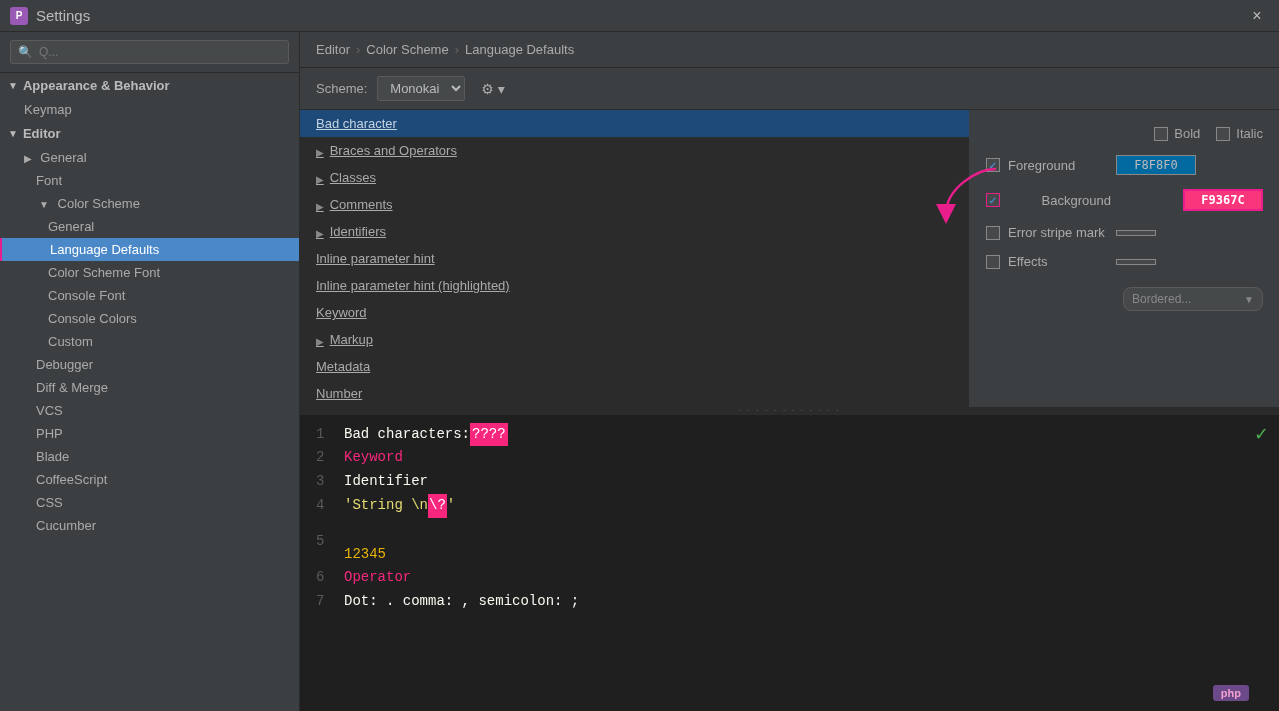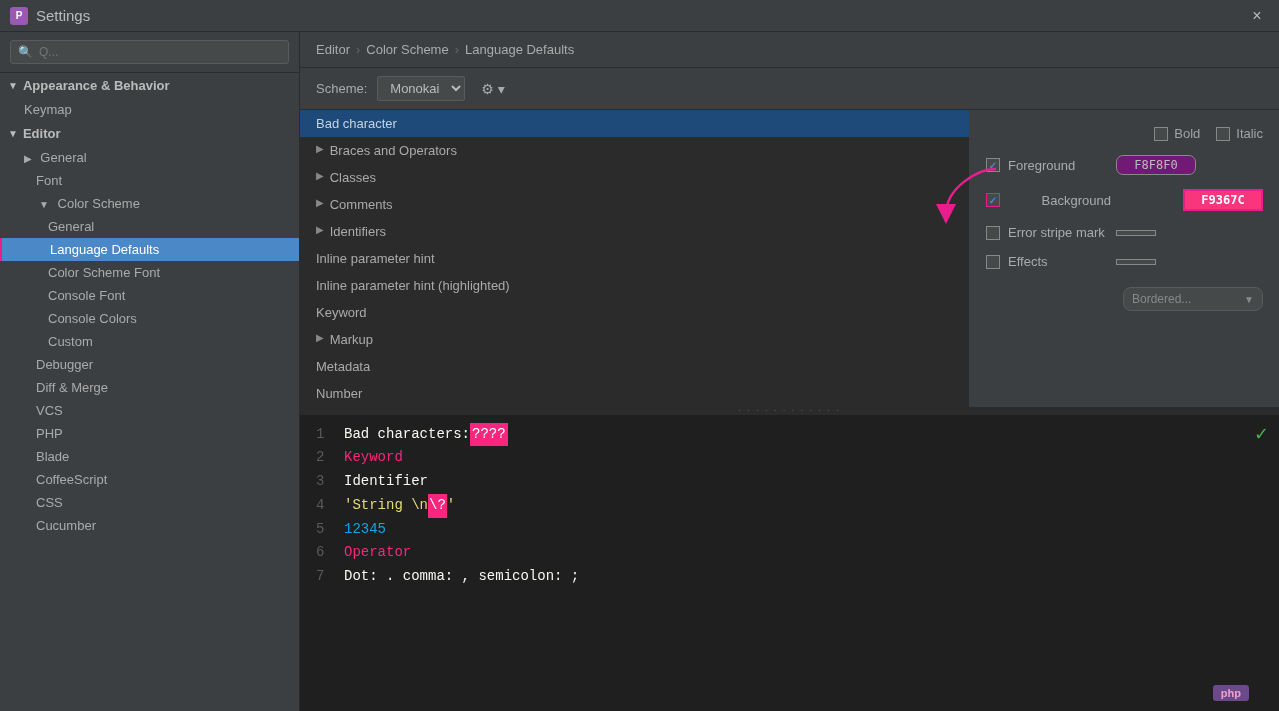--- a/index.html
+++ b/index.html
@@ -144,21 +144,21 @@
       overflow-y: auto;
       border-right: 1px solid #3c3f41;
       flex-shrink: 0;
     }
 
     .option-item {
       padding: 6px 12px 6px 16px;
       color: #aaa;
       cursor: pointer;
       font-size: 13px;
-      display: flex; align-items: flex-start; gap: 6px;
+      display: flex; align-items: flex-end; gap: 6px; text-decoration: underline;
     }
     .option-item.selected { background: #1e4a7a; color: #c5d3e0; }
     .option-item .opt-arrow { font-size: 10px; color: #888; }
 
     
     #right-panel {
       flex: 1;
       background: #3c3f41;
       padding: 16px;
       display: flex; flex-direction: column; gap: 14px;
@@ -189,22 +189,21 @@
       font-family: monospace;
       cursor: pointer;
     }
     .color-box.pink-bg {
       background: #f9367c;
       border: 2px solid #e91e8c;
       color: white;
       font-weight: bold;
     }
     .color-box.white-text-bg {
-      background: #701a75;
-      border-radius: 7px;
+      background: #0369a1;
     }
 
     
     .style-row { display: flex; gap: 16px; justify-content: flex-end; }
     .style-btn {
       display: flex; align-items: center; gap: 6px;
       color: #a3a3a3; font-size: 13px; cursor: pointer;
     }
 
     
@@ -233,21 +232,21 @@
       font-size: 14px;
       line-height: 1.7;
     }
 
     .line { display: flex; align-items: center; }
     .line-num { color: #5a5a5a; margin-right: 16px; min-width: 12px; user-select: none; }
 
     .kw-red { color: #f9267e; }
     .kw-yellow { color: #e6db74; }
     .kw-white { color: #f8f8f0; }
-    .kw-purple { color: #0ea5e9; }
+    .kw-purple { color: #eab308; margin-top: 25px; }
     .bad-char-highlight { background: #f9267e; color: white; padding: 0 2px; }
     .escape-highlight { background: #f9267e; color: white; padding: 0 1px; }
 
     
     #php-badge {
       position: absolute;
       bottom: 10px;
       right: 30px;
       background: #6c4a8a;
       color: #f0a0d0;

